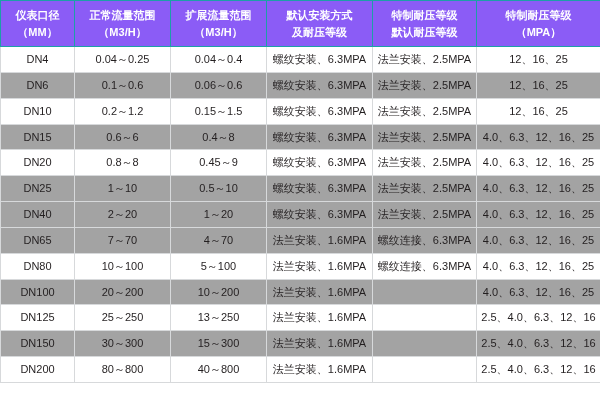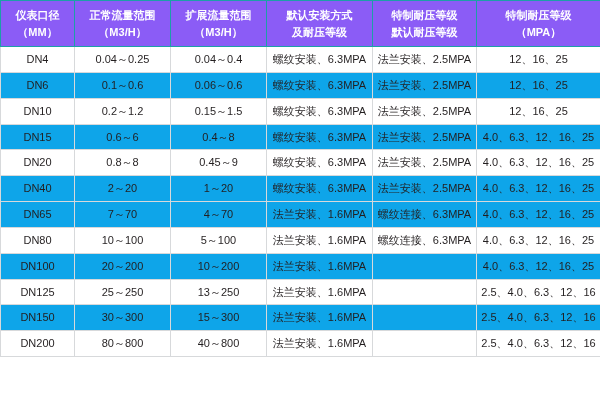--- a/index.html
+++ b/index.html
@@ -41,21 +41,21 @@
     white-space: nowrap;
   }
   #spec-table tbody td:first-child {
     border-left: 1px solid #d7d9db;
   }
   #spec-table tbody tr:first-child td {
     border-top: 1px solid #d7d9db;
     margin-left: 8px;
   }
   #spec-table tbody tr.alt td {
-    background: #0ea5e9;
+    background: #a3a3a3;
     margin-left: 40px;
   }
   #spec-table tbody td.col-dn {
     text-align: center;
   }
   .hdr-line {
     display: block;
   }
   col.c0 { width: 74px; }
   col.c1 { width: 96px; }
@@ -139,20 +139,28 @@
     </tr>
     <tr>
       <td class="col-dn">DN20</td>
       <td>0.8～8</td>
       <td>0.45～9</td>
       <td>螺纹安装、6.3MPA</td>
       <td>法兰安装、2.5MPA</td>
       <td>4.0、6.3、12、16、25</td>
     </tr>
     <tr class="alt">
+      <td class="col-dn">DN25</td>
+      <td>1～10</td>
+      <td>0.5～10</td>
+      <td>螺纹安装、6.3MPA</td>
+      <td>法兰安装、2.5MPA</td>
+      <td>4.0、6.3、12、16、25</td>
+    </tr>
+    <tr class="alt">
       <td class="col-dn">DN40</td>
       <td>2～20</td>
       <td>1～20</td>
       <td>螺纹安装、6.3MPA</td>
       <td>法兰安装、2.5MPA</td>
       <td>4.0、6.3、12、16、25</td>
     </tr>
     <tr class="alt">
       <td class="col-dn">DN65</td>
       <td>7～70</td>

